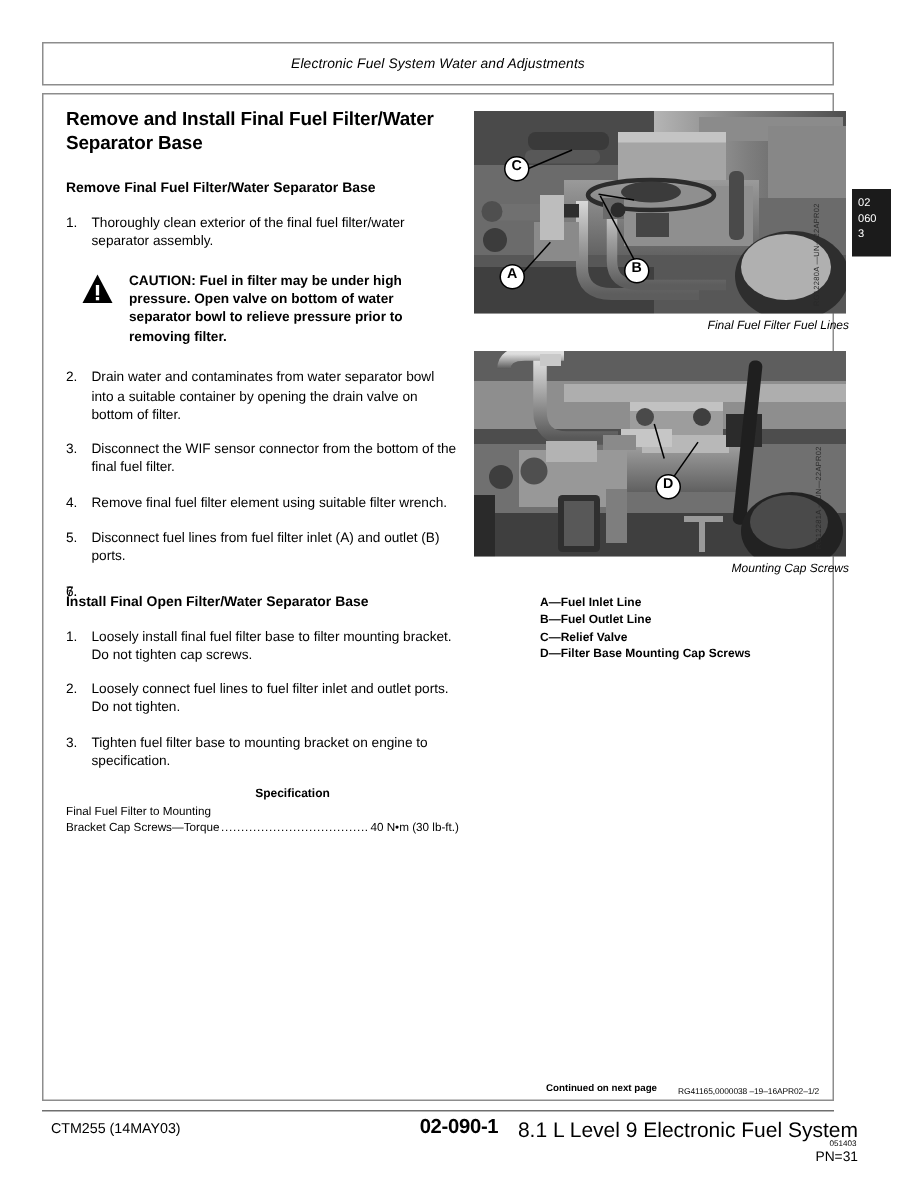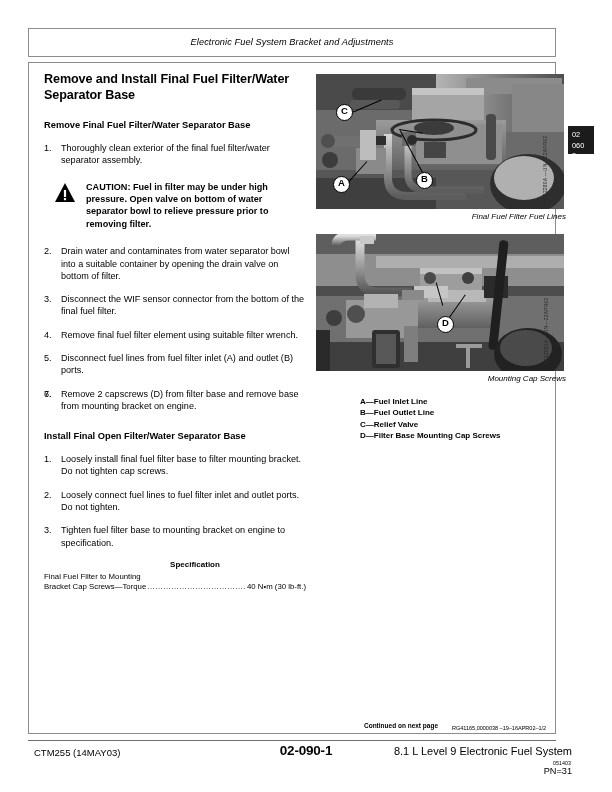--- a/index.html
+++ b/index.html
@@ -48,21 +48,21 @@
     border-top: 1px solid #8d8d8d;
     box-sizing: border-box;
   }
 
   
   .chapter-tab {
     position: absolute;
     left: 568px;
     top: 126px;
     width: 26px;
-    height: 28px;
+    height: 45px;
     background: #1b1b1b;
     color: #ffffff;
     font-size: 7.4px;
     line-height: 10.5px;
     padding: 4px 0 0 4px;
     box-sizing: border-box;
   }
   .chapter-tab span { display: block; }
 
   
@@ -267,21 +267,21 @@
     width: 612px;
     text-align: center;
     font-size: 13.5px;
     font-weight: bold;
     letter-spacing: -.2px;
   }
   .footer-right {
     position: absolute;
     right: 40px;
     top: 745px;
-    font-size: 11px;
+    font-size: 14px;
     text-align: right;
     white-space: nowrap;
   }
   .footer-date {
     position: absolute;
     right: 41px;
     top: 760px;
     font-size: 5.4px;
     text-align: right;
   }
@@ -290,21 +290,21 @@
     right: 40px;
     top: 766px;
     font-size: 9.2px;
     text-align: left;
   }
 </style>
 </head>
 <body>
 
 <div class="header-box">
-  <div class="header-title">Electronic Fuel System Bracket and Adjustments</div>
+  <div class="header-title">Electronic Fuel System Water and Adjustments</div>
 </div>
 
 <div class="content-box"></div>
 
 <div class="chapter-tab">
   <span>02</span>
   <span>060</span>
   <span>3</span>
 </div>
 
@@ -345,21 +345,20 @@
     </li>
     <li>
       <span class="num">5.</span>
       <span>Disconnect fuel lines from fuel filter inlet (A) and outlet (B) ports.</span>
     </li>
     <li>
       <span class="num">6.</span>
     </li>
     <li>
       <span class="num">7.</span>
-      <span>Remove 2 capscrews (D) from filter base and remove base from mounting bracket on engine.</span>
     </li>
   </ol>
 
   <h2 class="sub-title spaced">Install Final Open Filter/Water Separator Base</h2>
 
   <ol class="steps">
     <li>
       <span class="num">1.</span>
       <span>Loosely install final fuel filter base to filter mounting bracket. Do not tighten cap screws.</span>
     </li>

